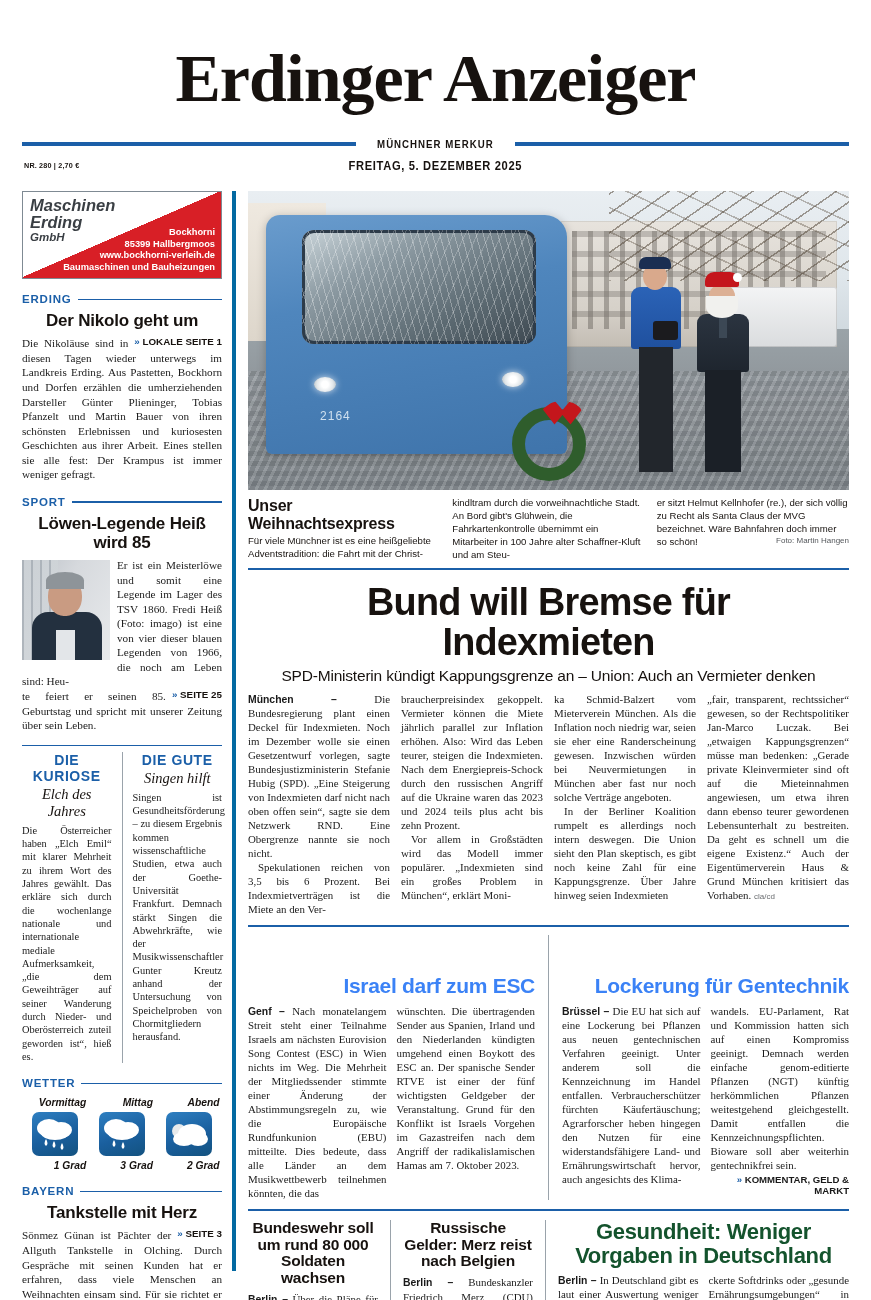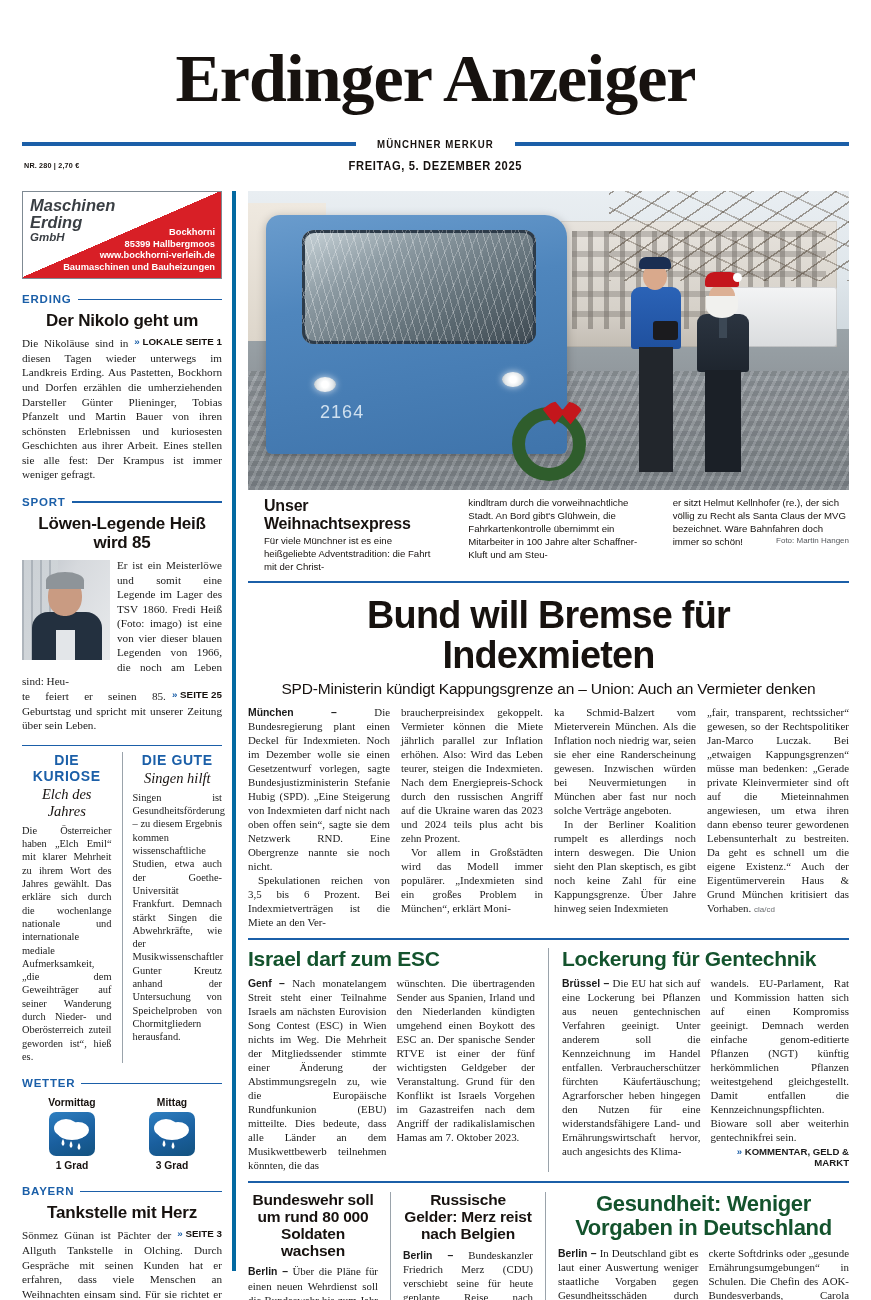--- a/index.html
+++ b/index.html
@@ -285,21 +285,21 @@
     hyphens: auto;
   }
 
   
   .weather-row {
     display: flex;
     justify-content: space-around;
     margin-top: 8px;
     margin-bottom: 6px;
   }
-  .w-cell { text-align: center; width: 62px; }
+  .w-cell { text-align: right; width: 62px; font-style: italic; }
   .w-name {
     font-family: "Liberation Sans", sans-serif;
     font-weight: bold;
     font-size: 10.3px;
     color: #17120f;
     margin-bottom: 4px;
   }
   .w-icon {
     width: 46px; height: 44px;
     margin: 0 auto;
@@ -381,21 +381,21 @@
     position: absolute;
     width: 22px; height: 15px;
     border-radius: 50%;
     background: radial-gradient(circle,#ffffff 25%, #e2e7ea 60%, #aab4ba 100%);
     box-shadow: 0 0 7px rgba(255,255,255,.75);
   }
   .ph-num {
     position: absolute;
     left: 18%; bottom: 13%;
     font-family: "Liberation Sans", sans-serif;
-    font-size: 18px;
+    font-size: 12px;
     color: #cfe0ef;
     letter-spacing: 1px;
   }
   .ph-wreath {
     position: absolute;
     left: 44%; bottom: 3%;
     width: 74px; height: 74px;
     border-radius: 50%;
     border: 13px solid #2f5d2c;
     box-sizing: border-box;
@@ -483,21 +483,21 @@
   }
 
   
   .cap-wrap {
     display: flex;
     gap: 12px;
     margin-top: 7px;
     padding-bottom: 7px;
     border-bottom: 2.5px solid #1b5fa8;
   }
-  .cap-col { flex: 1 1 0; min-width: 0; margin-left: 16px; }
+  .cap-col { flex: 1 1 0; min-width: 0; }
   .cap-title {
     font-family: "Liberation Sans", sans-serif;
     font-weight: bold;
     font-size: 16px;
     color: #17120f;
     line-height: 1.1;
     margin-bottom: 3px;
     letter-spacing: -0.2px;
   }
   .cap-text {
@@ -577,25 +577,26 @@
     flex: 1 1 0; min-width: 0;
   }
   .band2 > .b2col + .b2col {
     border-left: 1px solid #9aa3ab;
     padding-left: 13px;
   }
   .sub-headline {
     font-family: "Liberation Sans", sans-serif;
     font-weight: bold;
     font-size: 21px;
-    text-align: left;
+    text-align: right;
     line-height: 1.06;
     margin-bottom: 6px;
-    color: #14532d;
+    color: #3b82f6;
     letter-spacing: -0.3px;
+    margin-top: 40px;
   }
   .inner2 {
     display: flex; gap: 10px;
   }
   .inner2 > div { flex: 1 1 0; min-width: 0; }
 
   
   .band3 {
     display: flex;
     gap: 12px;
@@ -745,20 +746,32 @@
             <svg viewBox="0 0 46 44" width="46" height="44" aria-hidden="true">
               <ellipse cx="17" cy="16" rx="12" ry="9" fill="#ffffff"></ellipse>
               <ellipse cx="29" cy="18" rx="11" ry="8" fill="#ffffff"></ellipse>
               <ellipse cx="23" cy="21" rx="14" ry="7" fill="#ffffff"></ellipse>
               <path d="M15 28 q3 5 0 7 q-3 -2 0 -7z" fill="#ffffff"></path>
               <path d="M24 30 q3 5 0 7 q-3 -2 0 -7z" fill="#ffffff"></path>
             </svg>
           </div>
           <div class="w-temp">3 Grad</div>
         </div>
+        <div class="w-cell">
+          <div class="w-name">Abend</div>
+          <div class="w-icon">
+            <svg viewBox="0 0 46 44" width="46" height="44" aria-hidden="true">
+              <circle cx="13" cy="19" r="7" fill="#e7eaec"></circle>
+              <ellipse cx="26" cy="22" rx="14" ry="10" fill="#ffffff"></ellipse>
+              <ellipse cx="18" cy="27" rx="11" ry="7" fill="#ffffff"></ellipse>
+              <ellipse cx="32" cy="27" rx="10" ry="7" fill="#ffffff"></ellipse>
+            </svg>
+          </div>
+          <div class="w-temp">2 Grad</div>
+        </div>
       </div>
 
       <div class="sec-head">
         <div class="sec-label">BAYERN</div>
         <div class="sec-line"></div>
       </div>
       <div class="teaser-title">Tankstelle mit Herz</div>
       <div class="body-text">
         <span class="ref ref-inline">SEITE 3</span>
         <span>Sönmez Günan ist Pächter der Allguth Tankstelle in Olching. Durch Gespräche mit seinen Kunden hat er erfahren, dass viele Menschen an Weihnachten einsam sind. Für sie richtet er das zweite Jahr in Folge ein Fest in seiner Tankstelle aus.</span>

